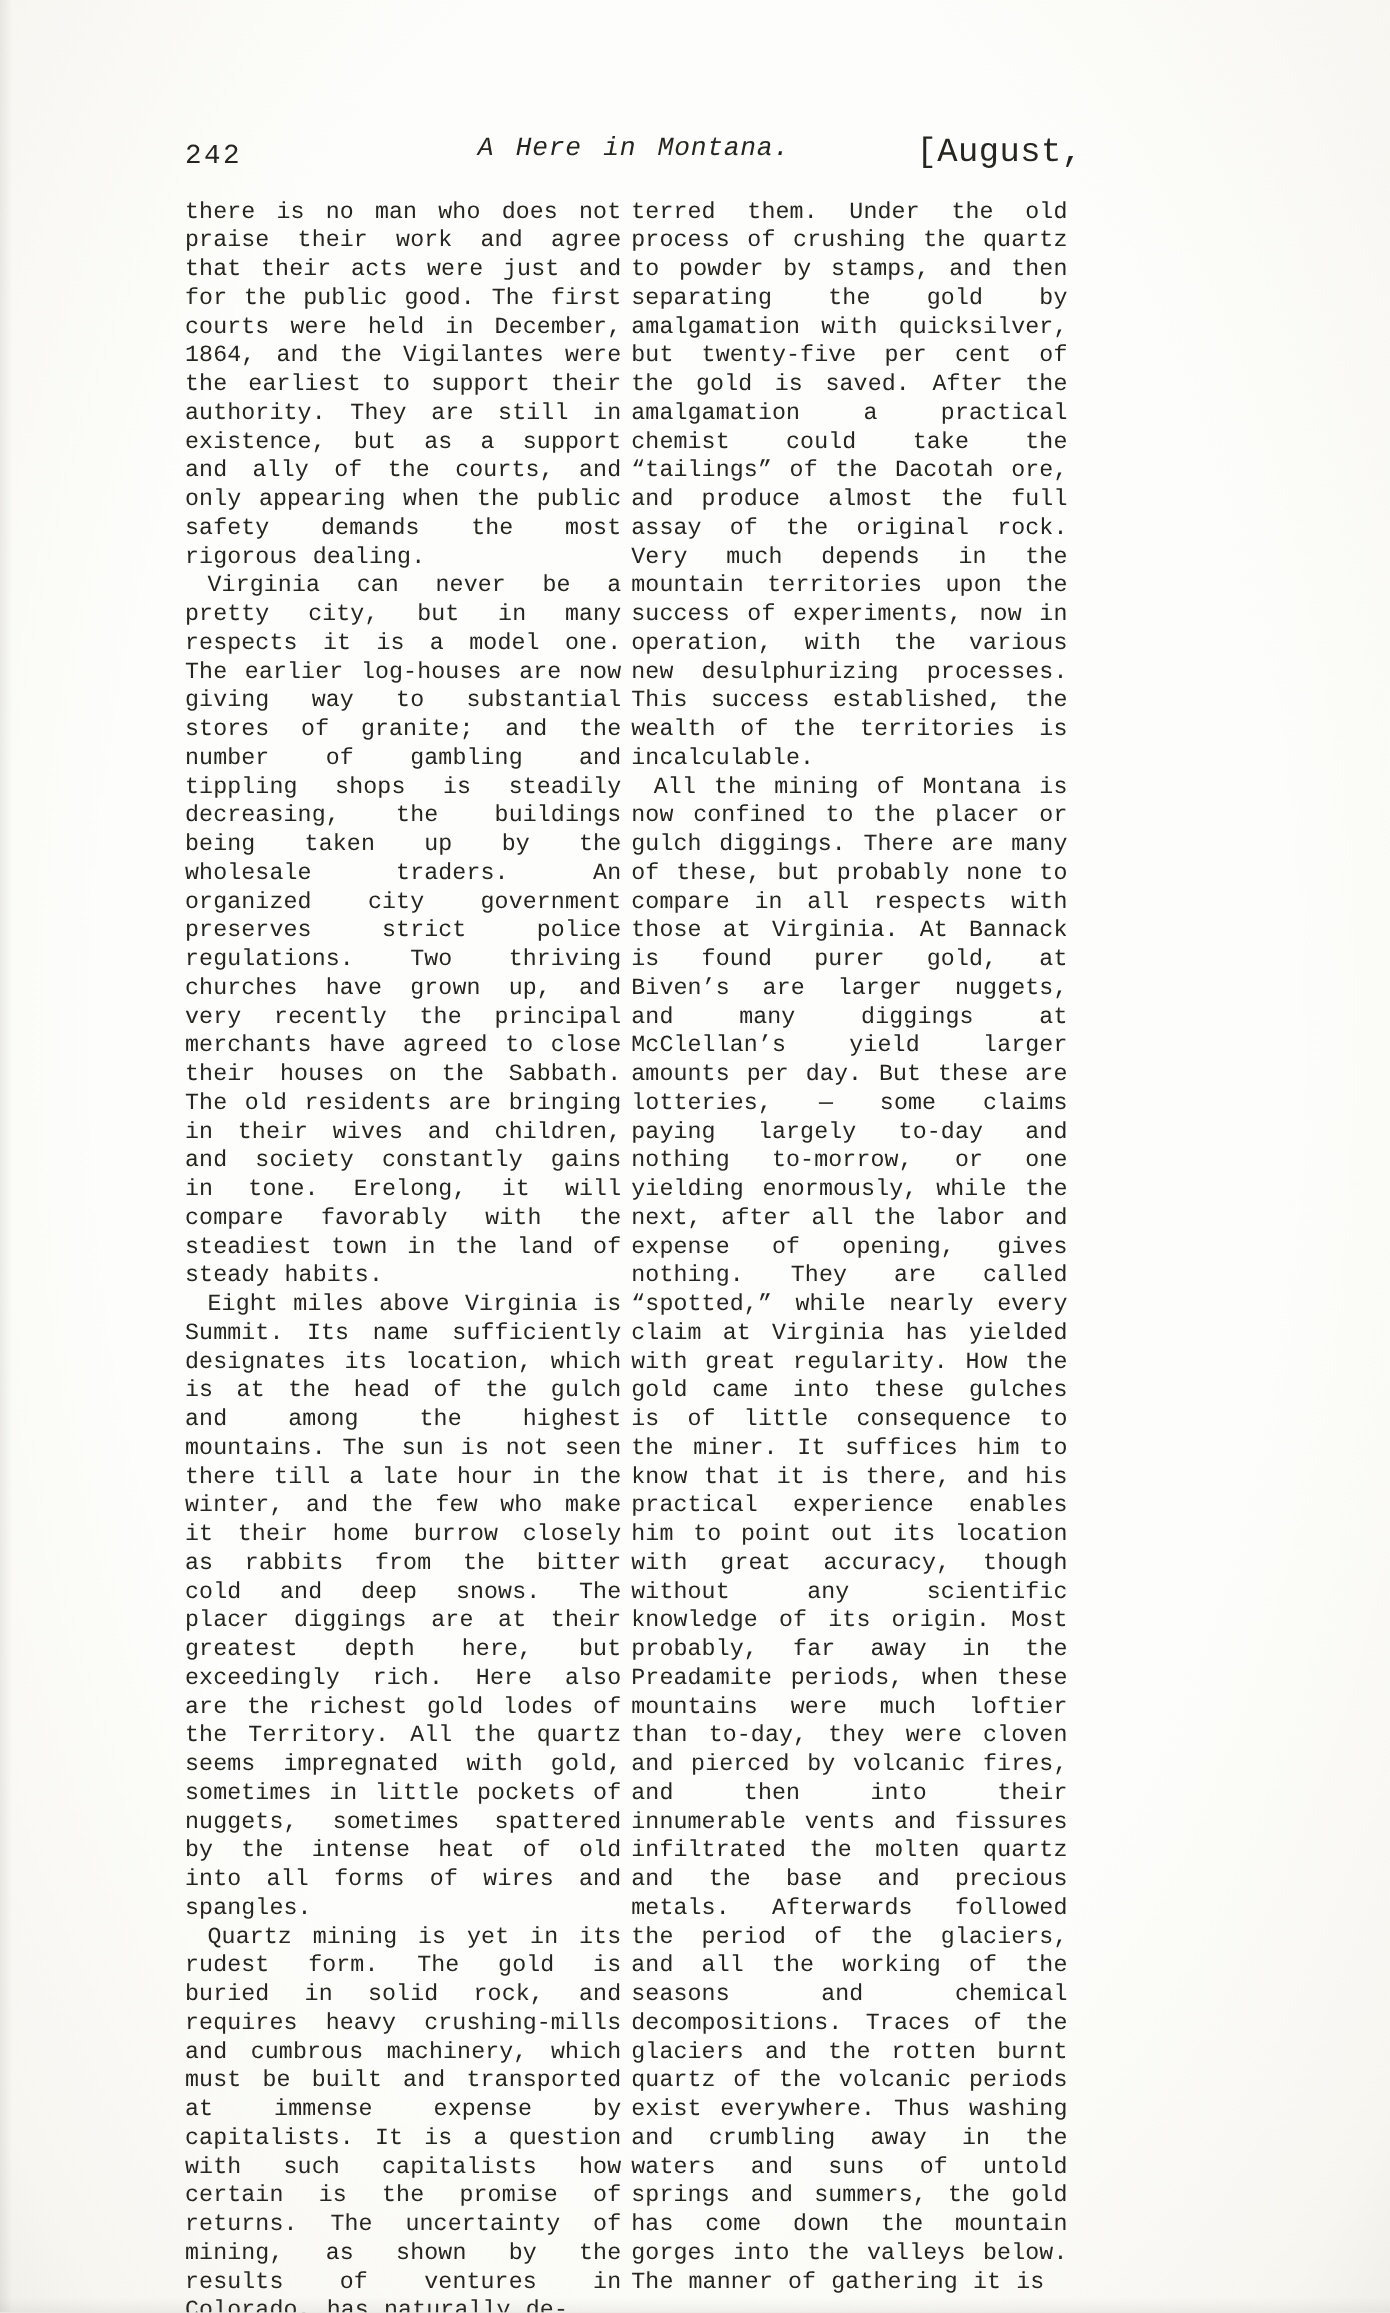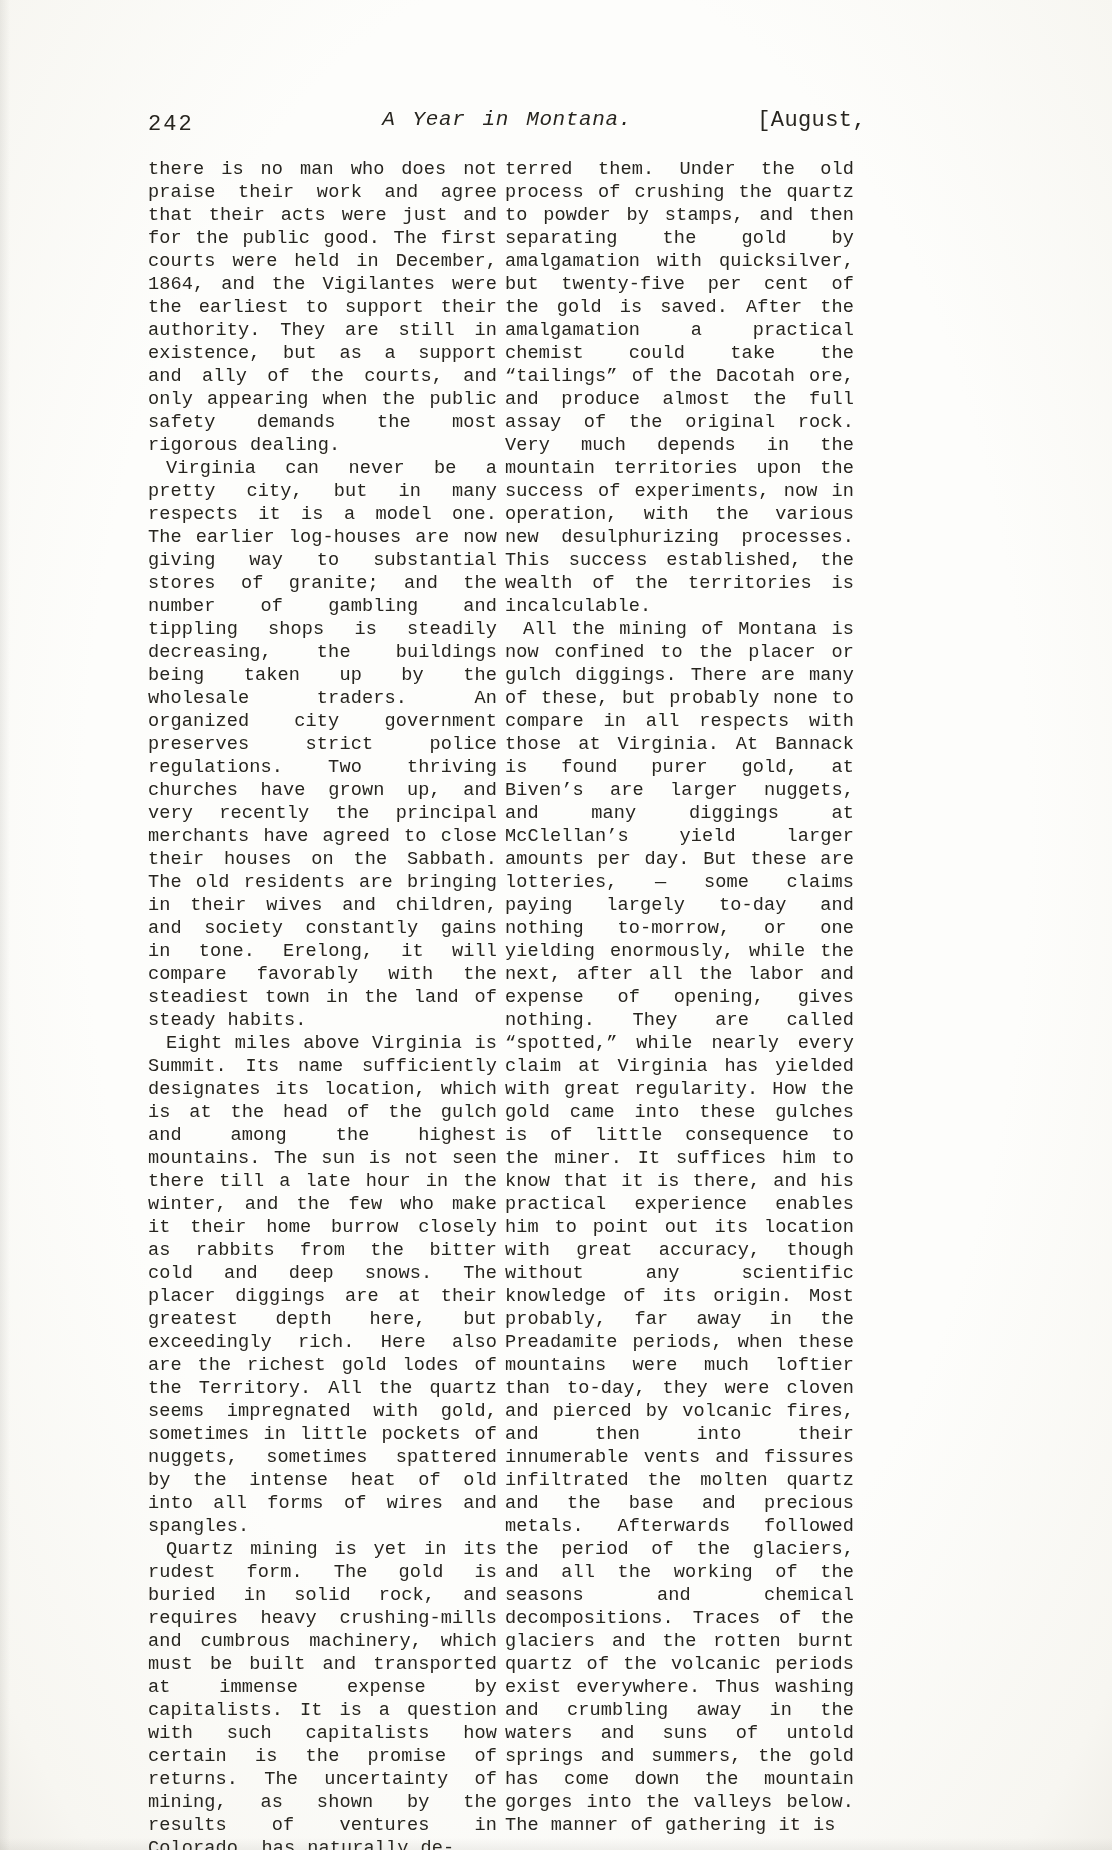--- a/index.html
+++ b/index.html
@@ -60,21 +60,21 @@
     text-align: center;
     font-style: italic;
     font-size: 21px;
     letter-spacing: 0.6px;
     word-spacing: 4px;
   }
   .running-head .issue {
     position: absolute;
     right: 0;
     top: 2px;
-    font-size: 22px;
+    font-size: 27px;
   }
 
   .text-block {
     position: absolute;
     top: 158px;
     left: 148px;
     width: 718px;
     display: flex;
     gap: 8px;
   }
@@ -94,21 +94,21 @@
     text-indent: 0;
   }
 </style>
 </head>
 <body>
 
 <div class="sheet">
 
   <header class="running-head">
     <span class="pagenum">242</span>
-    <span class="title">A Year in Montana.</span>
+    <span class="title">A Here in Montana.</span>
     <span class="issue">[August,</span>
   </header>
 
   <main class="text-block">
 
     <section class="column">
       <p class="cont">there is no man who does not praise their work and agree that their acts were just and for the public good. The first courts were held in December, 1864, and the Vigilantes were the earliest to support their authority. They are still in existence, but as a support and ally of the courts, and only appearing when the public safety demands the most rigorous dealing.</p>
       <p>Virginia can never be a pretty city, but in many respects it is a model one. The earlier log-houses are now giving way to substantial stores of granite; and the number of gambling and tippling shops is steadily decreasing, the buildings being taken up by the wholesale traders. An organized city government preserves strict police regulations. Two thriving churches have grown up, and very recently the principal merchants have agreed to close their houses on the Sabbath. The old residents are bringing in their wives and children, and society constantly gains in tone. Erelong, it will compare favorably with the steadiest town in the land of steady habits.</p>
       <p>Eight miles above Virginia is Summit. Its name sufficiently designates its location, which is at the head of the gulch and among the highest mountains. The sun is not seen there till a late hour in the winter, and the few who make it their home burrow closely as rabbits from the bitter cold and deep snows. The placer diggings are at their greatest depth here, but exceedingly rich. Here also are the richest gold lodes of the Territory. All the quartz seems impregnated with gold, sometimes in little pockets of nuggets, sometimes spattered by the intense heat of old into all forms of wires and spangles.</p>
       <p>Quartz mining is yet in its rudest form. The gold is buried in solid rock, and requires heavy crushing-mills and cumbrous machinery, which must be built and transported at immense expense by capitalists. It is a question with such capitalists how certain is the promise of returns. The uncertainty of mining, as shown by the results of ventures in Colorado, has naturally de-</p>

